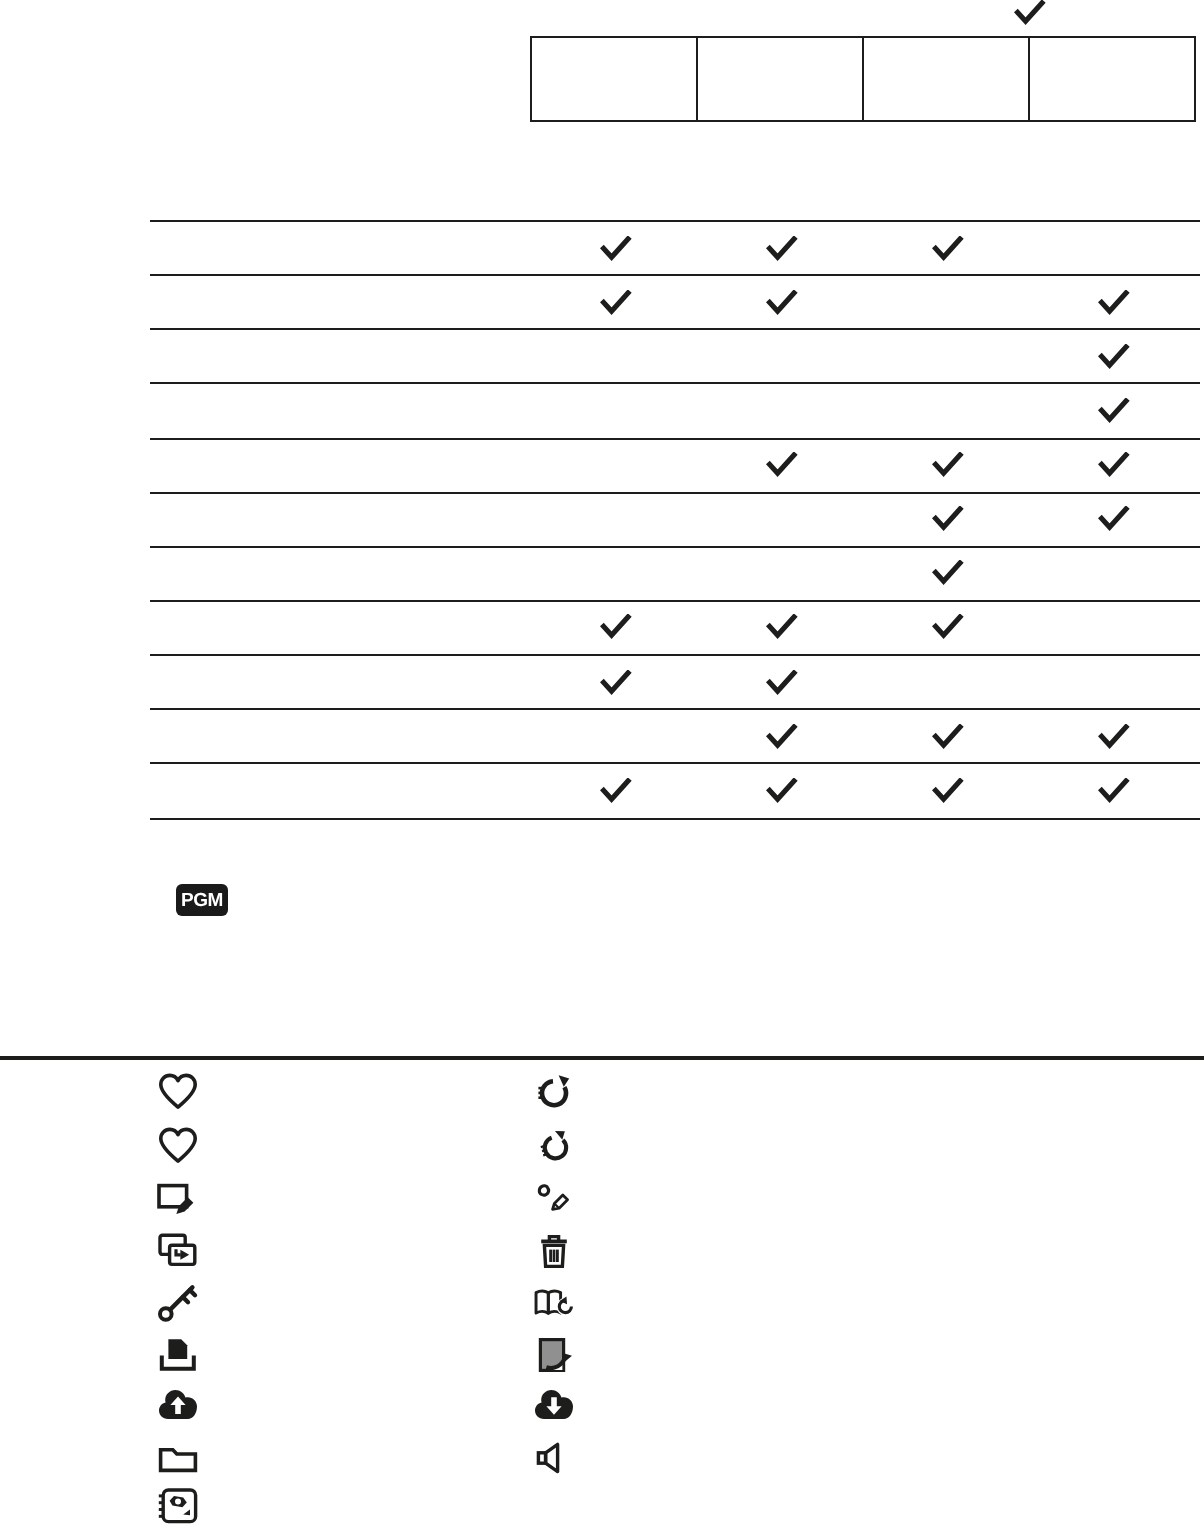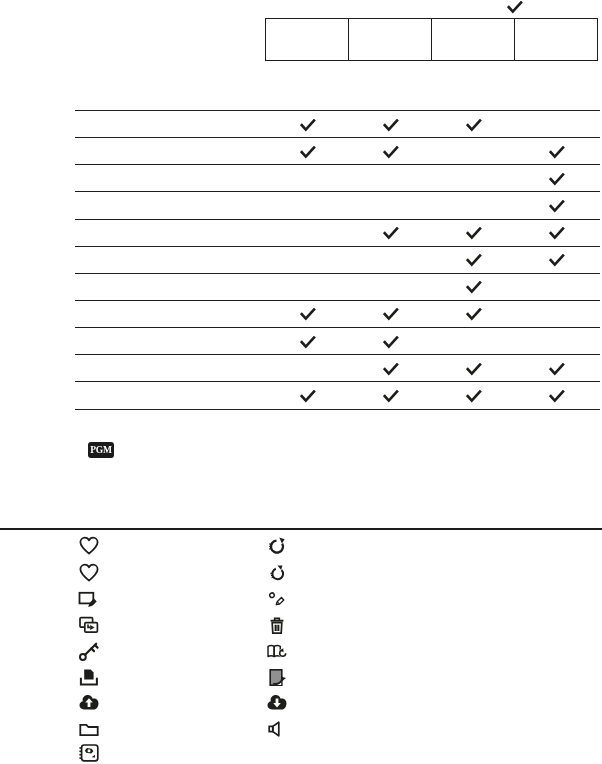--- a/index.html
+++ b/index.html
@@ -1,19 +1,19 @@
 <!DOCTYPE html>
 <html><head>
 <meta charset="utf-8">
 <style>
   :root { --ink: #1d1d1b; }
   html,body{margin:0;padding:0;background:#fff;}
   .page{
     position:relative; width:602px; height:764px; background:#ffffff;
-    font-family:Liberation Serif, serif; color:var(--ink); overflow:hidden;
+    font-family:Liberation Sans, sans-serif; color:var(--ink); overflow:hidden;
   }
   
   .header-table{
     position:absolute; left:265px; top:18px; width:333px; height:43px;
     border:1.6px solid var(--ink); display:flex; box-sizing:border-box; background:#fff;
   }
   .ht-cell{flex:1 1 0; border-left:1.6px solid var(--ink); box-sizing:border-box;}
   .ht-cell:first-child{border-left:none;}
   .header-check{position:absolute; left:507px; top:0px; width:16px; height:13px;}
   

